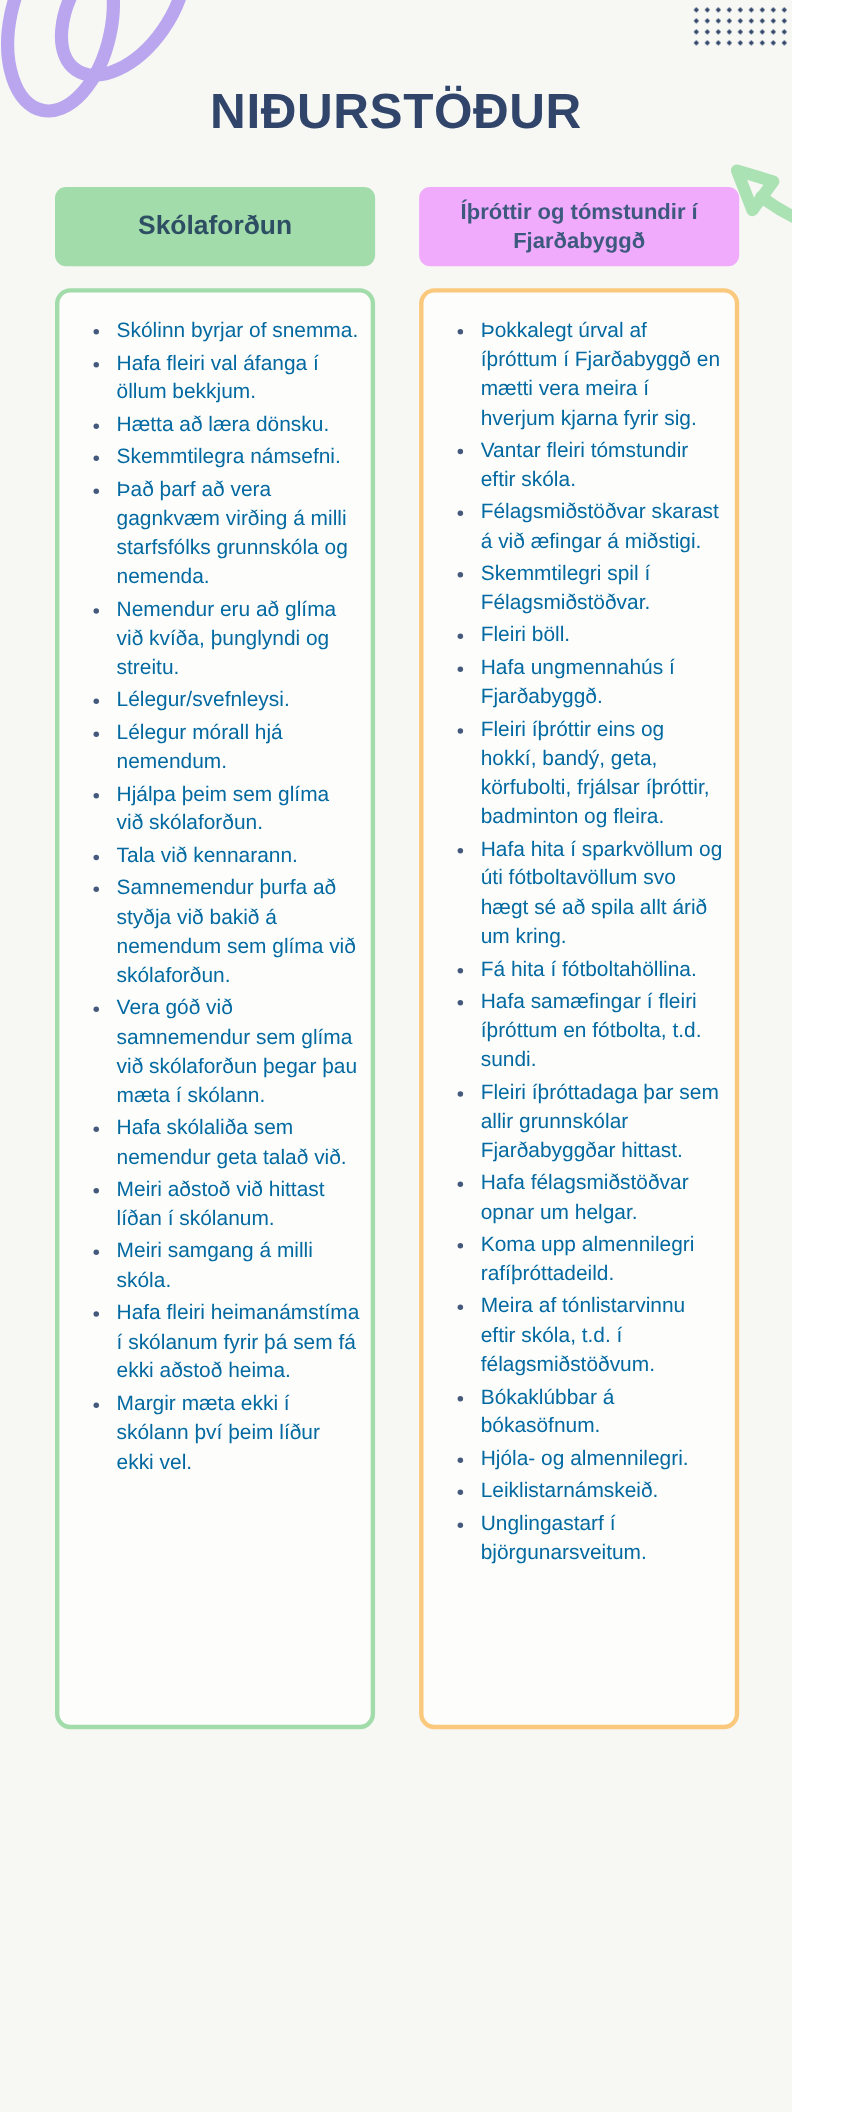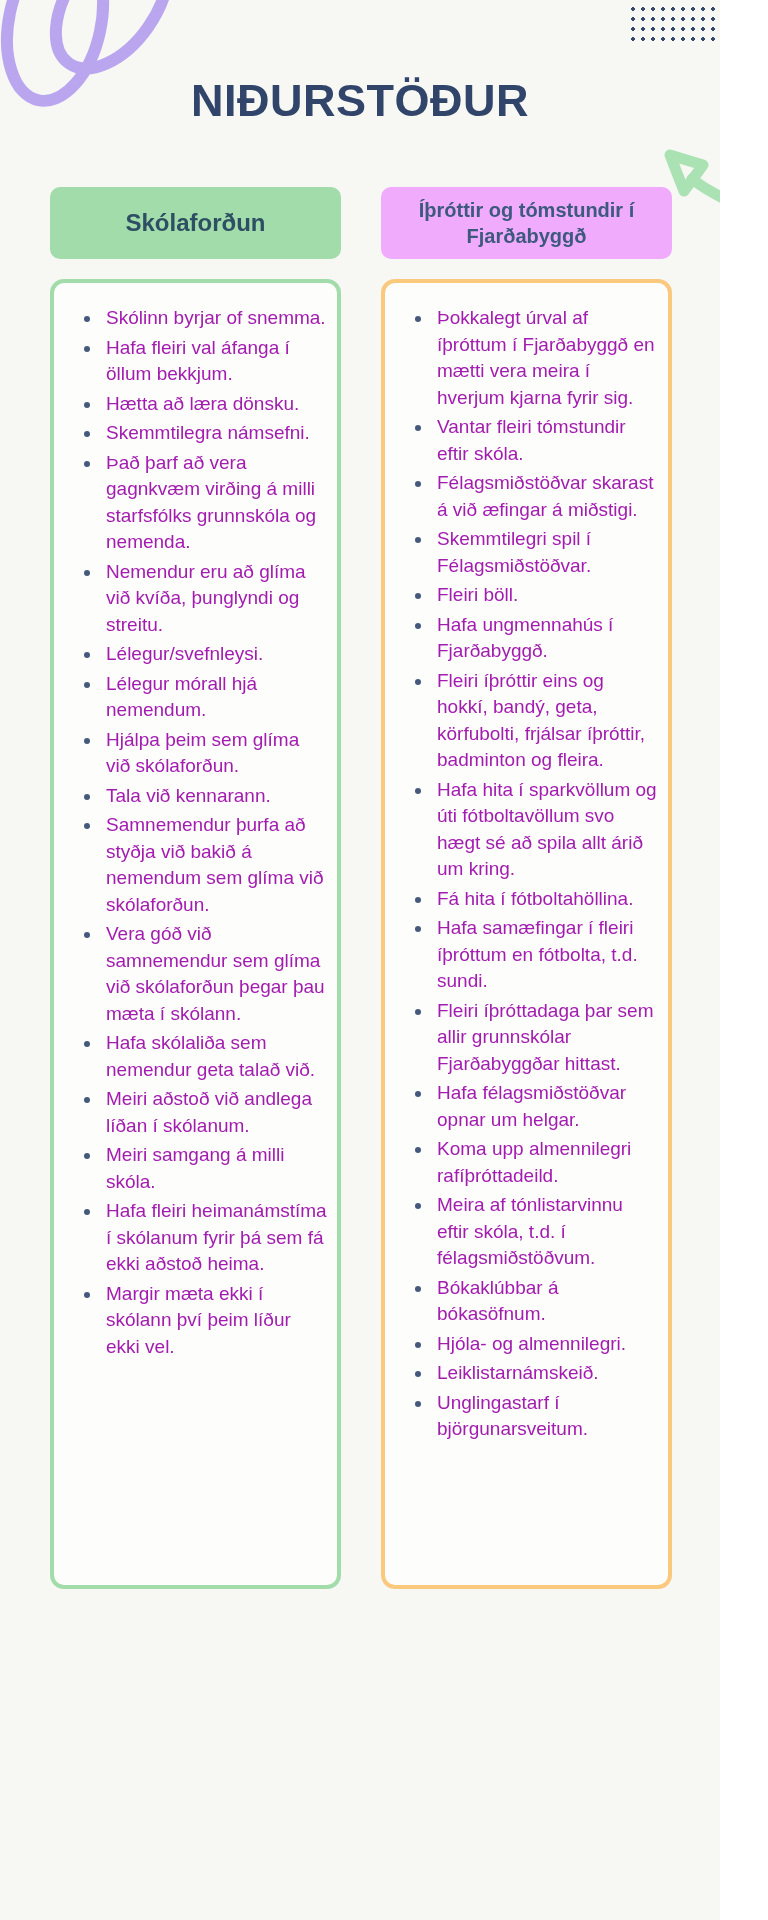--- a/index.html
+++ b/index.html
@@ -34,21 +34,21 @@
     line-height:1.36;
     letter-spacing:0.5px;
   }
   .title-line { display:block; }
 
   
   .columns {
     display:flex;
     gap:40px;
     padding:0 48px 0 50px;
-    margin-top:56px;
+    margin-top:39px;
   }
   .col { flex:1 1 0; min-width:0; }
 
   .pill {
     height:72px;
     border-radius:10px;
     display:flex;
     align-items:center;
     justify-content:center;
     text-align:center;
@@ -68,21 +68,21 @@
     box-sizing:border-box;
     overflow:hidden;
   }
   .card-green  { border-color:#a2dcaa; }
   .card-orange { border-color:#fac97e; }
 
   .bullets {
     margin:0;
     padding:22px 9px 0 48px;
     list-style:disc;
-    color:#a21caf;
+    color:#0369a1;
     font-size:19px;
     line-height:26.5px;
   }
   .bullets li { margin-bottom:3px; padding-left:4px; }
   .bullets li::marker { color:#44597b; }
 </style>
 </head>
 <body>
 
 <div class="page">
@@ -119,21 +119,21 @@
             <li class="bullet">Skemmtilegra námsefni.</li>
             <li class="bullet">Það þarf að vera gagnkvæm virðing á milli starfsfólks grunnskóla og nemenda.</li>
             <li class="bullet">Nemendur eru að glíma við kvíða, þunglyndi og streitu.</li>
             <li class="bullet">Lélegur/svefnleysi.</li>
             <li class="bullet">Lélegur mórall hjá nemendum.</li>
             <li class="bullet">Hjálpa þeim sem glíma við skólaforðun.</li>
             <li class="bullet">Tala við kennarann.</li>
             <li class="bullet">Samnemendur þurfa að styðja við bakið á nemendum sem glíma við skólaforðun.</li>
             <li class="bullet">Vera góð við samnemendur sem glíma við skólaforðun þegar þau mæta í skólann.</li>
             <li class="bullet">Hafa skólaliða sem nemendur geta talað við.</li>
-            <li class="bullet">Meiri aðstoð við andlega líðan í skólanum.</li>
+            <li class="bullet">Meiri aðstoð við hittast líðan í skólanum.</li>
             <li class="bullet">Meiri samgang á milli skóla.</li>
             <li class="bullet">Hafa fleiri heimanámstíma í skólanum fyrir þá sem fá ekki aðstoð heima.</li>
             <li class="bullet">Margir mæta ekki í skólann því þeim líður ekki vel.</li>
           </ul>
       </div>
     </section>
 
     <section class="col">
       <div class="pill pill-orange">
         <span>Íþróttir og tómstundir í Fjarðabyggð</span>

